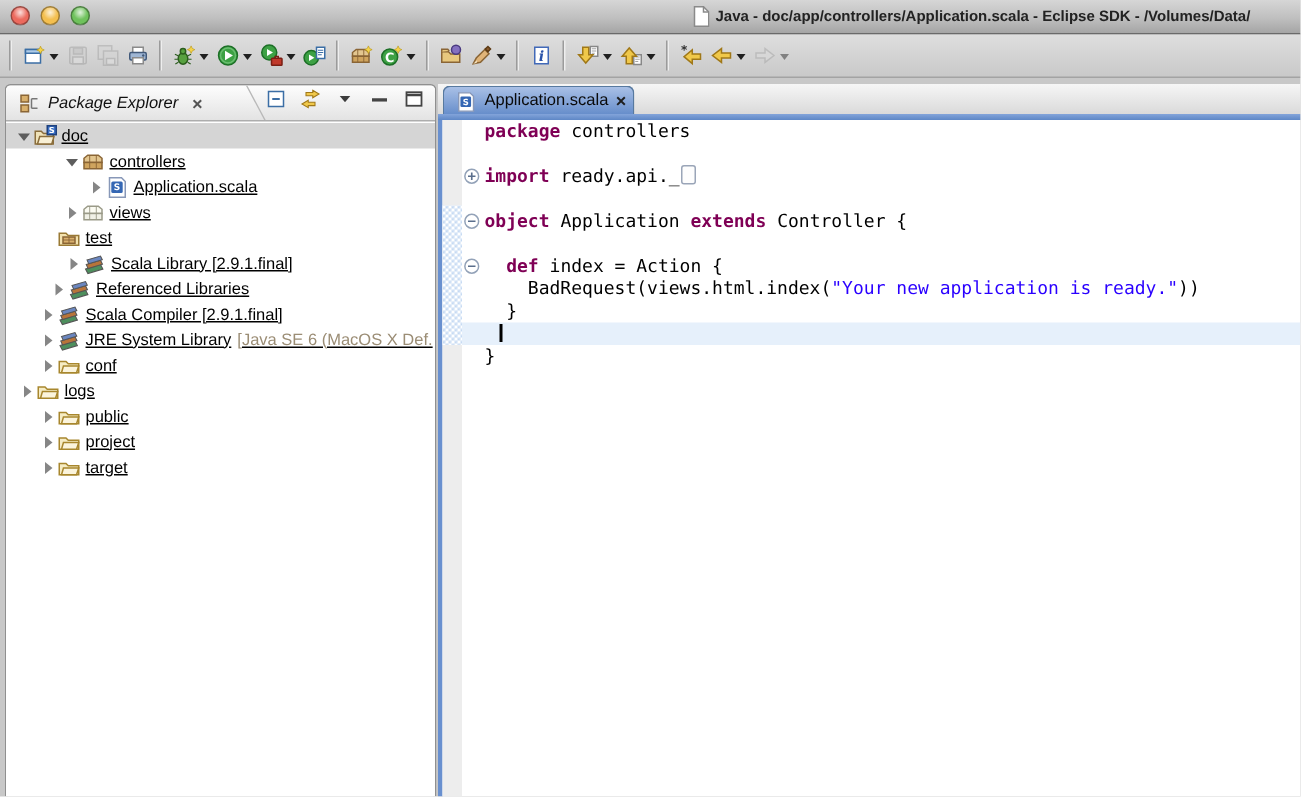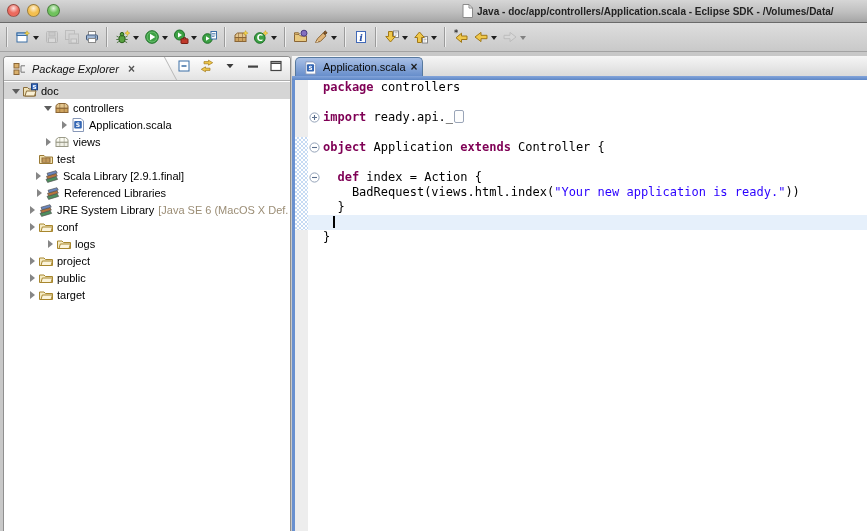--- a/index.html
+++ b/index.html
@@ -39,21 +39,21 @@
   .pe-tab{position:absolute;left:0;top:0;height:23px;display:flex;align-items:center;
     gap:4px;padding-left:8px;font-size:11px;color:#111;font-style:italic;}
   .pe-tab .icon{display:inline-flex;width:16px;height:16px;}
   .pe-close{font-size:12px;font-weight:bold;color:#555;margin-left:5px;line-height:1;}
   .pe-curve{position:absolute;left:152px;top:0;height:23px;width:14px;
     border-right:1px solid #b8b8b8;transform:skewX(28deg);}
   .pe-actions{position:absolute;right:5px;top:2px;display:flex;gap:5px;}
   .pe-actions .abtn{width:18px;height:18px;display:inline-flex;align-items:center;justify-content:center;}
   .tree{position:absolute;left:0;right:0;top:24px;bottom:0;padding-top:1px;overflow:hidden;}
   .trow{display:flex;align-items:center;height:17px;font-size:11px;color:#000;
-    white-space:nowrap;overflow:hidden;}
+    white-space:nowrap;overflow:hidden;text-decoration:underline;}
   .trow.sel{background:#d5d5d5;}
   .twist{width:12px;flex:0 0 12px;display:inline-flex;justify-content:center;}
   .twist.collapsed::before{content:"";border-top:4px solid transparent;border-bottom:4px solid transparent;
     border-left:5px solid #868686;}
   .twist.expanded::before{content:"";border-left:4px solid transparent;border-right:4px solid transparent;
     border-top:5px solid #5d5d5d;margin-top:2px;}
   .ticon{width:16px;height:16px;flex:0 0 16px;margin-right:3px;display:inline-flex;}
   .tdeco{margin-left:4px;}
   
   .editor{position:absolute;left:292px;top:56px;right:0;bottom:0;}
@@ -379,21 +379,21 @@
         <span class="twist none"></span>
         <span class="ticon">
           <svg width="16" height="16" viewBox="0 0 16 16">
             <path d="M1.5 12.5v-8h4.5L7.5 6h7v6.5z" fill="#f3e2ae" stroke="#9a7a35"></path>
             <rect x="4" y="7" width="8" height="4.2" fill="#d9b06c" stroke="#8a6535"></rect>
             <path d="M8 7v4.2M4 9h8" stroke="#8a6535" stroke-width="0.6"></path>
           </svg>
         </span>
         <span class="tlabel">test</span>
       </div>
-      <div class="trow" style="padding-left: 28px;">
+      <div class="trow" style="padding-left: 39px;">
         <span class="twist collapsed"></span>
         <span class="ticon">
           <svg width="16" height="16" viewBox="0 0 16 16">
             <g stroke="#555" stroke-width="0.7">
               <path d="M2 11.3l10-3 1.6 3.1-10 3z" fill="#4d8f5d"></path>
               <path d="M2.5 8.3l9.5-2.8 1.3 2.6-9.6 2.9z" fill="#b8743a"></path>
               <path d="M3 5.3l9-2.6 1.2 2.4-9.1 2.7z" fill="#6a86c0"></path>
             </g>
           </svg>
         </span>
@@ -416,62 +416,75 @@
         <span class="twist collapsed"></span>
         <span class="ticon">
           <svg width="16" height="16" viewBox="0 0 16 16">
             <g stroke="#555" stroke-width="0.7">
               <path d="M2 11.3l10-3 1.6 3.1-10 3z" fill="#4d8f5d"></path>
               <path d="M2.5 8.3l9.5-2.8 1.3 2.6-9.6 2.9z" fill="#b8743a"></path>
               <path d="M3 5.3l9-2.6 1.2 2.4-9.1 2.7z" fill="#6a86c0"></path>
             </g>
           </svg>
         </span>
+        <span class="tlabel">Scala Compiler [2.9.1.final]</span>
+      </div>
+      <div class="trow" style="padding-left: 22px;">
+        <span class="twist collapsed"></span>
+        <span class="ticon">
+          <svg width="16" height="16" viewBox="0 0 16 16">
+            <g stroke="#555" stroke-width="0.7">
+              <path d="M2 11.3l10-3 1.6 3.1-10 3z" fill="#4d8f5d"></path>
+              <path d="M2.5 8.3l9.5-2.8 1.3 2.6-9.6 2.9z" fill="#b8743a"></path>
+              <path d="M3 5.3l9-2.6 1.2 2.4-9.1 2.7z" fill="#6a86c0"></path>
+            </g>
+          </svg>
+        </span>
         <span class="tlabel">JRE System Library</span>
         <span class="tdeco" style="color: rgb(155, 141, 117);">[Java SE 6 (MacOS X Def.</span>
       </div>
       <div class="trow" style="padding-left: 22px;">
         <span class="twist collapsed"></span>
         <span class="ticon">
           <svg width="16" height="16" viewBox="0 0 16 16">
             <path d="M1.5 12.5V5h4.5l1.5 1.5h7v6z" fill="#f6ecc4" stroke="#a8872e"></path>
             <path d="M3 12.5l1.3-4.5h10.2L13 12.5z" fill="#fbf4dc" stroke="#a8872e"></path>
           </svg>
         </span>
         <span class="tlabel">conf</span>
       </div>
-      <div class="trow" style="padding-left: 40px; text-align: right;">
+      <div class="trow" style="padding-left: 8px; text-align: right;">
         <span class="twist collapsed"></span>
         <span class="ticon">
           <svg width="16" height="16" viewBox="0 0 16 16">
             <path d="M1.5 12.5V5h4.5l1.5 1.5h7v6z" fill="#f6ecc4" stroke="#a8872e"></path>
             <path d="M3 12.5l1.3-4.5h10.2L13 12.5z" fill="#fbf4dc" stroke="#a8872e"></path>
           </svg>
         </span>
         <span class="tlabel">logs</span>
       </div>
       <div class="trow" style="padding-left: 22px;">
         <span class="twist collapsed"></span>
         <span class="ticon">
           <svg width="16" height="16" viewBox="0 0 16 16">
             <path d="M1.5 12.5V5h4.5l1.5 1.5h7v6z" fill="#f6ecc4" stroke="#a8872e"></path>
             <path d="M3 12.5l1.3-4.5h10.2L13 12.5z" fill="#fbf4dc" stroke="#a8872e"></path>
           </svg>
         </span>
-        <span class="tlabel">project</span>
+        <span class="tlabel">public</span>
       </div>
       <div class="trow" style="padding-left: 22px;">
         <span class="twist collapsed"></span>
         <span class="ticon">
           <svg width="16" height="16" viewBox="0 0 16 16">
             <path d="M1.5 12.5V5h4.5l1.5 1.5h7v6z" fill="#f6ecc4" stroke="#a8872e"></path>
             <path d="M3 12.5l1.3-4.5h10.2L13 12.5z" fill="#fbf4dc" stroke="#a8872e"></path>
           </svg>
         </span>
-        <span class="tlabel">public</span>
+        <span class="tlabel">project</span>
       </div>
       <div class="trow" style="padding-left: 22px;">
         <span class="twist collapsed"></span>
         <span class="ticon">
           <svg width="16" height="16" viewBox="0 0 16 16">
             <path d="M1.5 12.5V5h4.5l1.5 1.5h7v6z" fill="#f6ecc4" stroke="#a8872e"></path>
             <path d="M3 12.5l1.3-4.5h10.2L13 12.5z" fill="#fbf4dc" stroke="#a8872e"></path>
           </svg>
         </span>
         <span class="tlabel">target</span>

